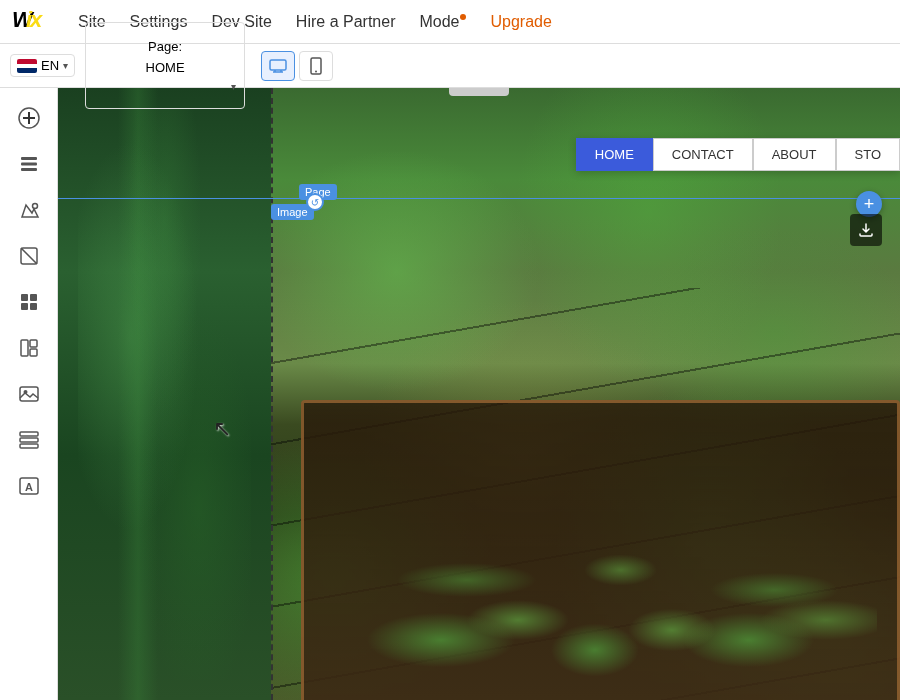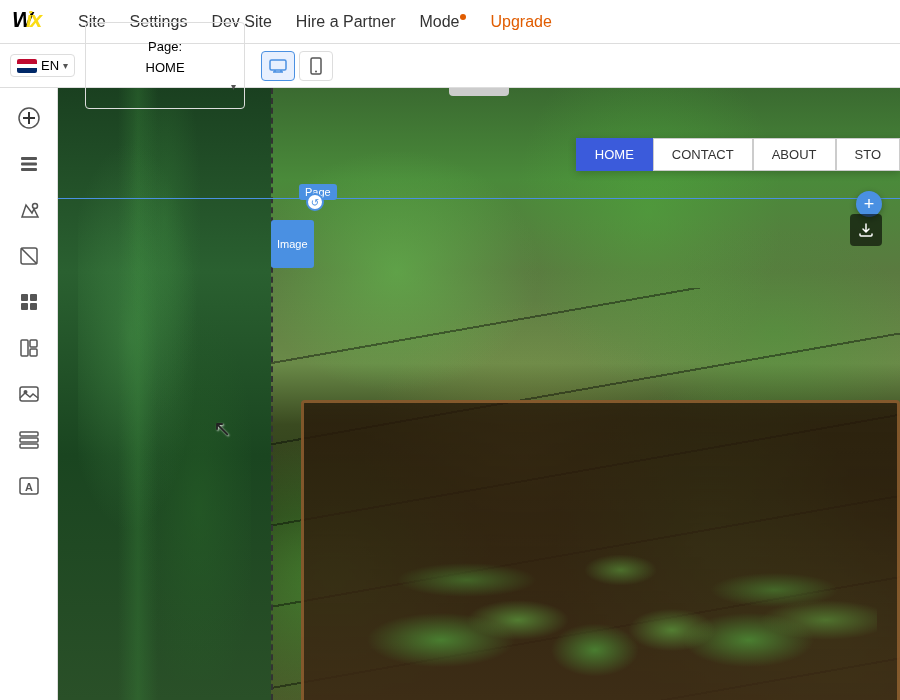--- a/index.html
+++ b/index.html
@@ -191,25 +191,24 @@
     }
 
     
     .image-label {
       position: absolute;
       top: 116px;
       left: 213px;
       background: #4a90e2;
       color: #fff;
       font-size: 11px;
-      padding: 18px 6px;
+      padding: 2px 6px;
       border-radius: 3px;
       z-index: 30;
       cursor: pointer;
-      margin-top: 16px;
     }
 
     
     .rotate-handle {
       position: absolute;
       top: 105px;
       left: 248px;
       width: 18px;
       height: 18px;
       background: #fff;

